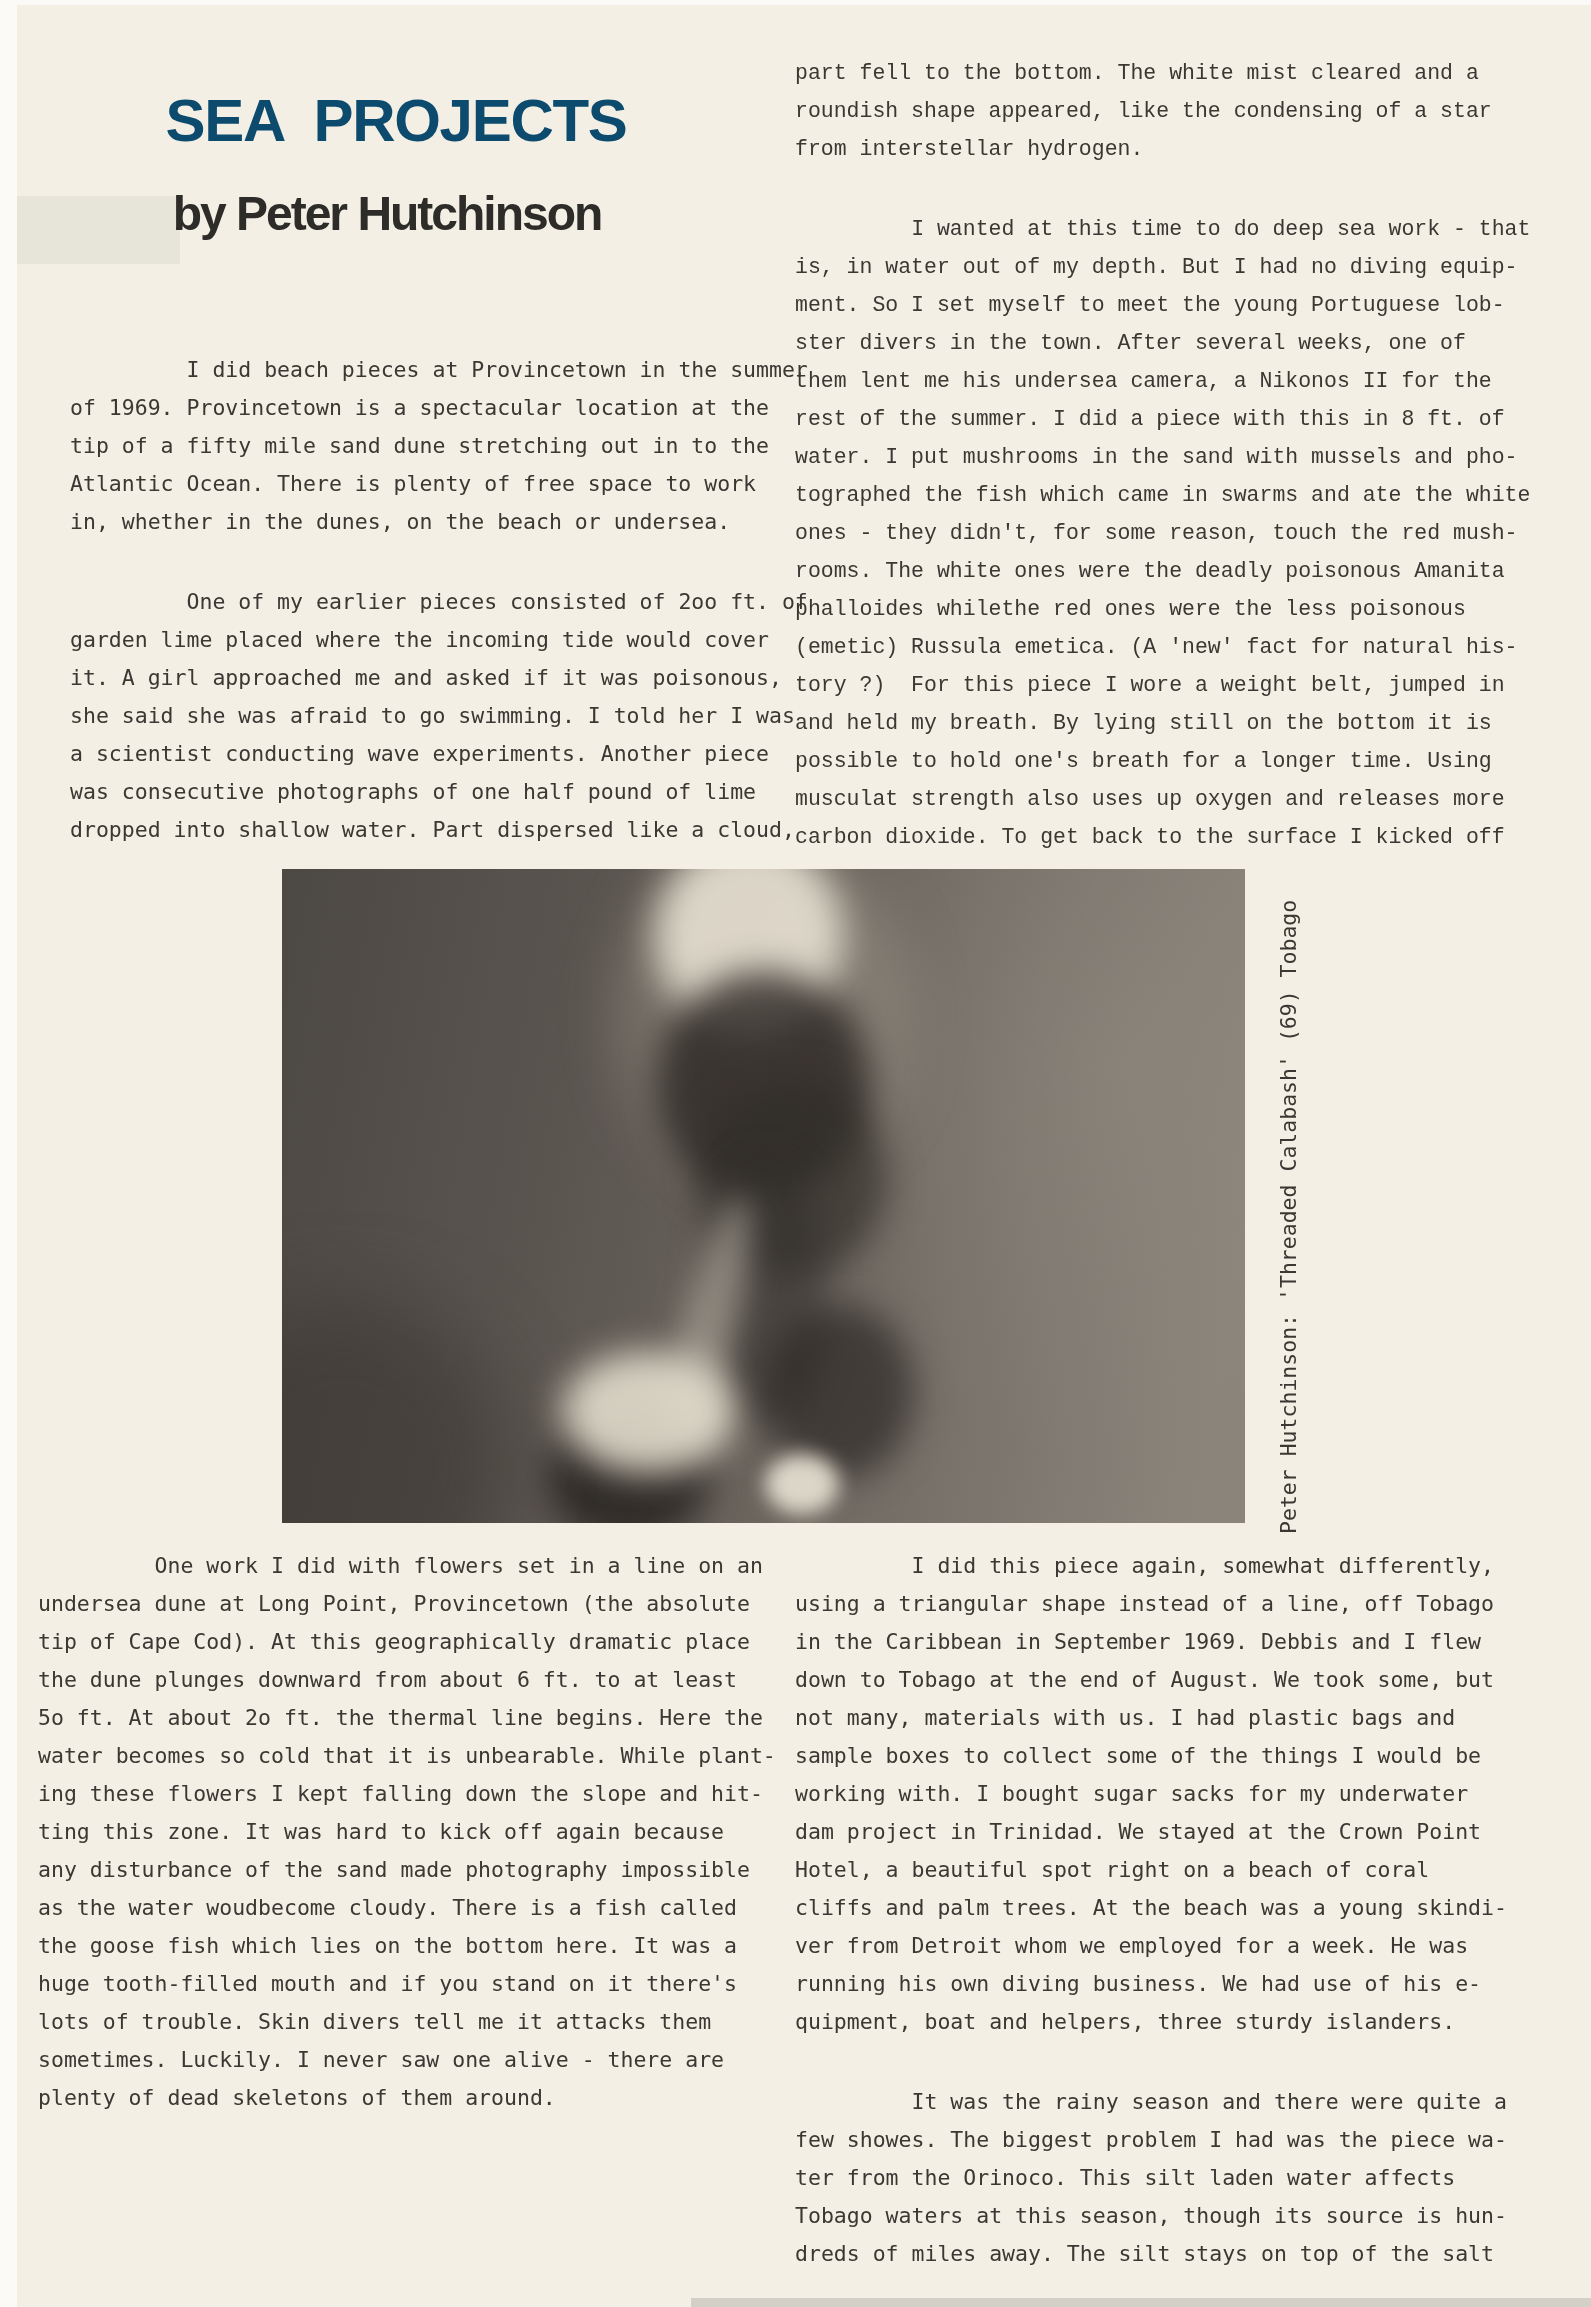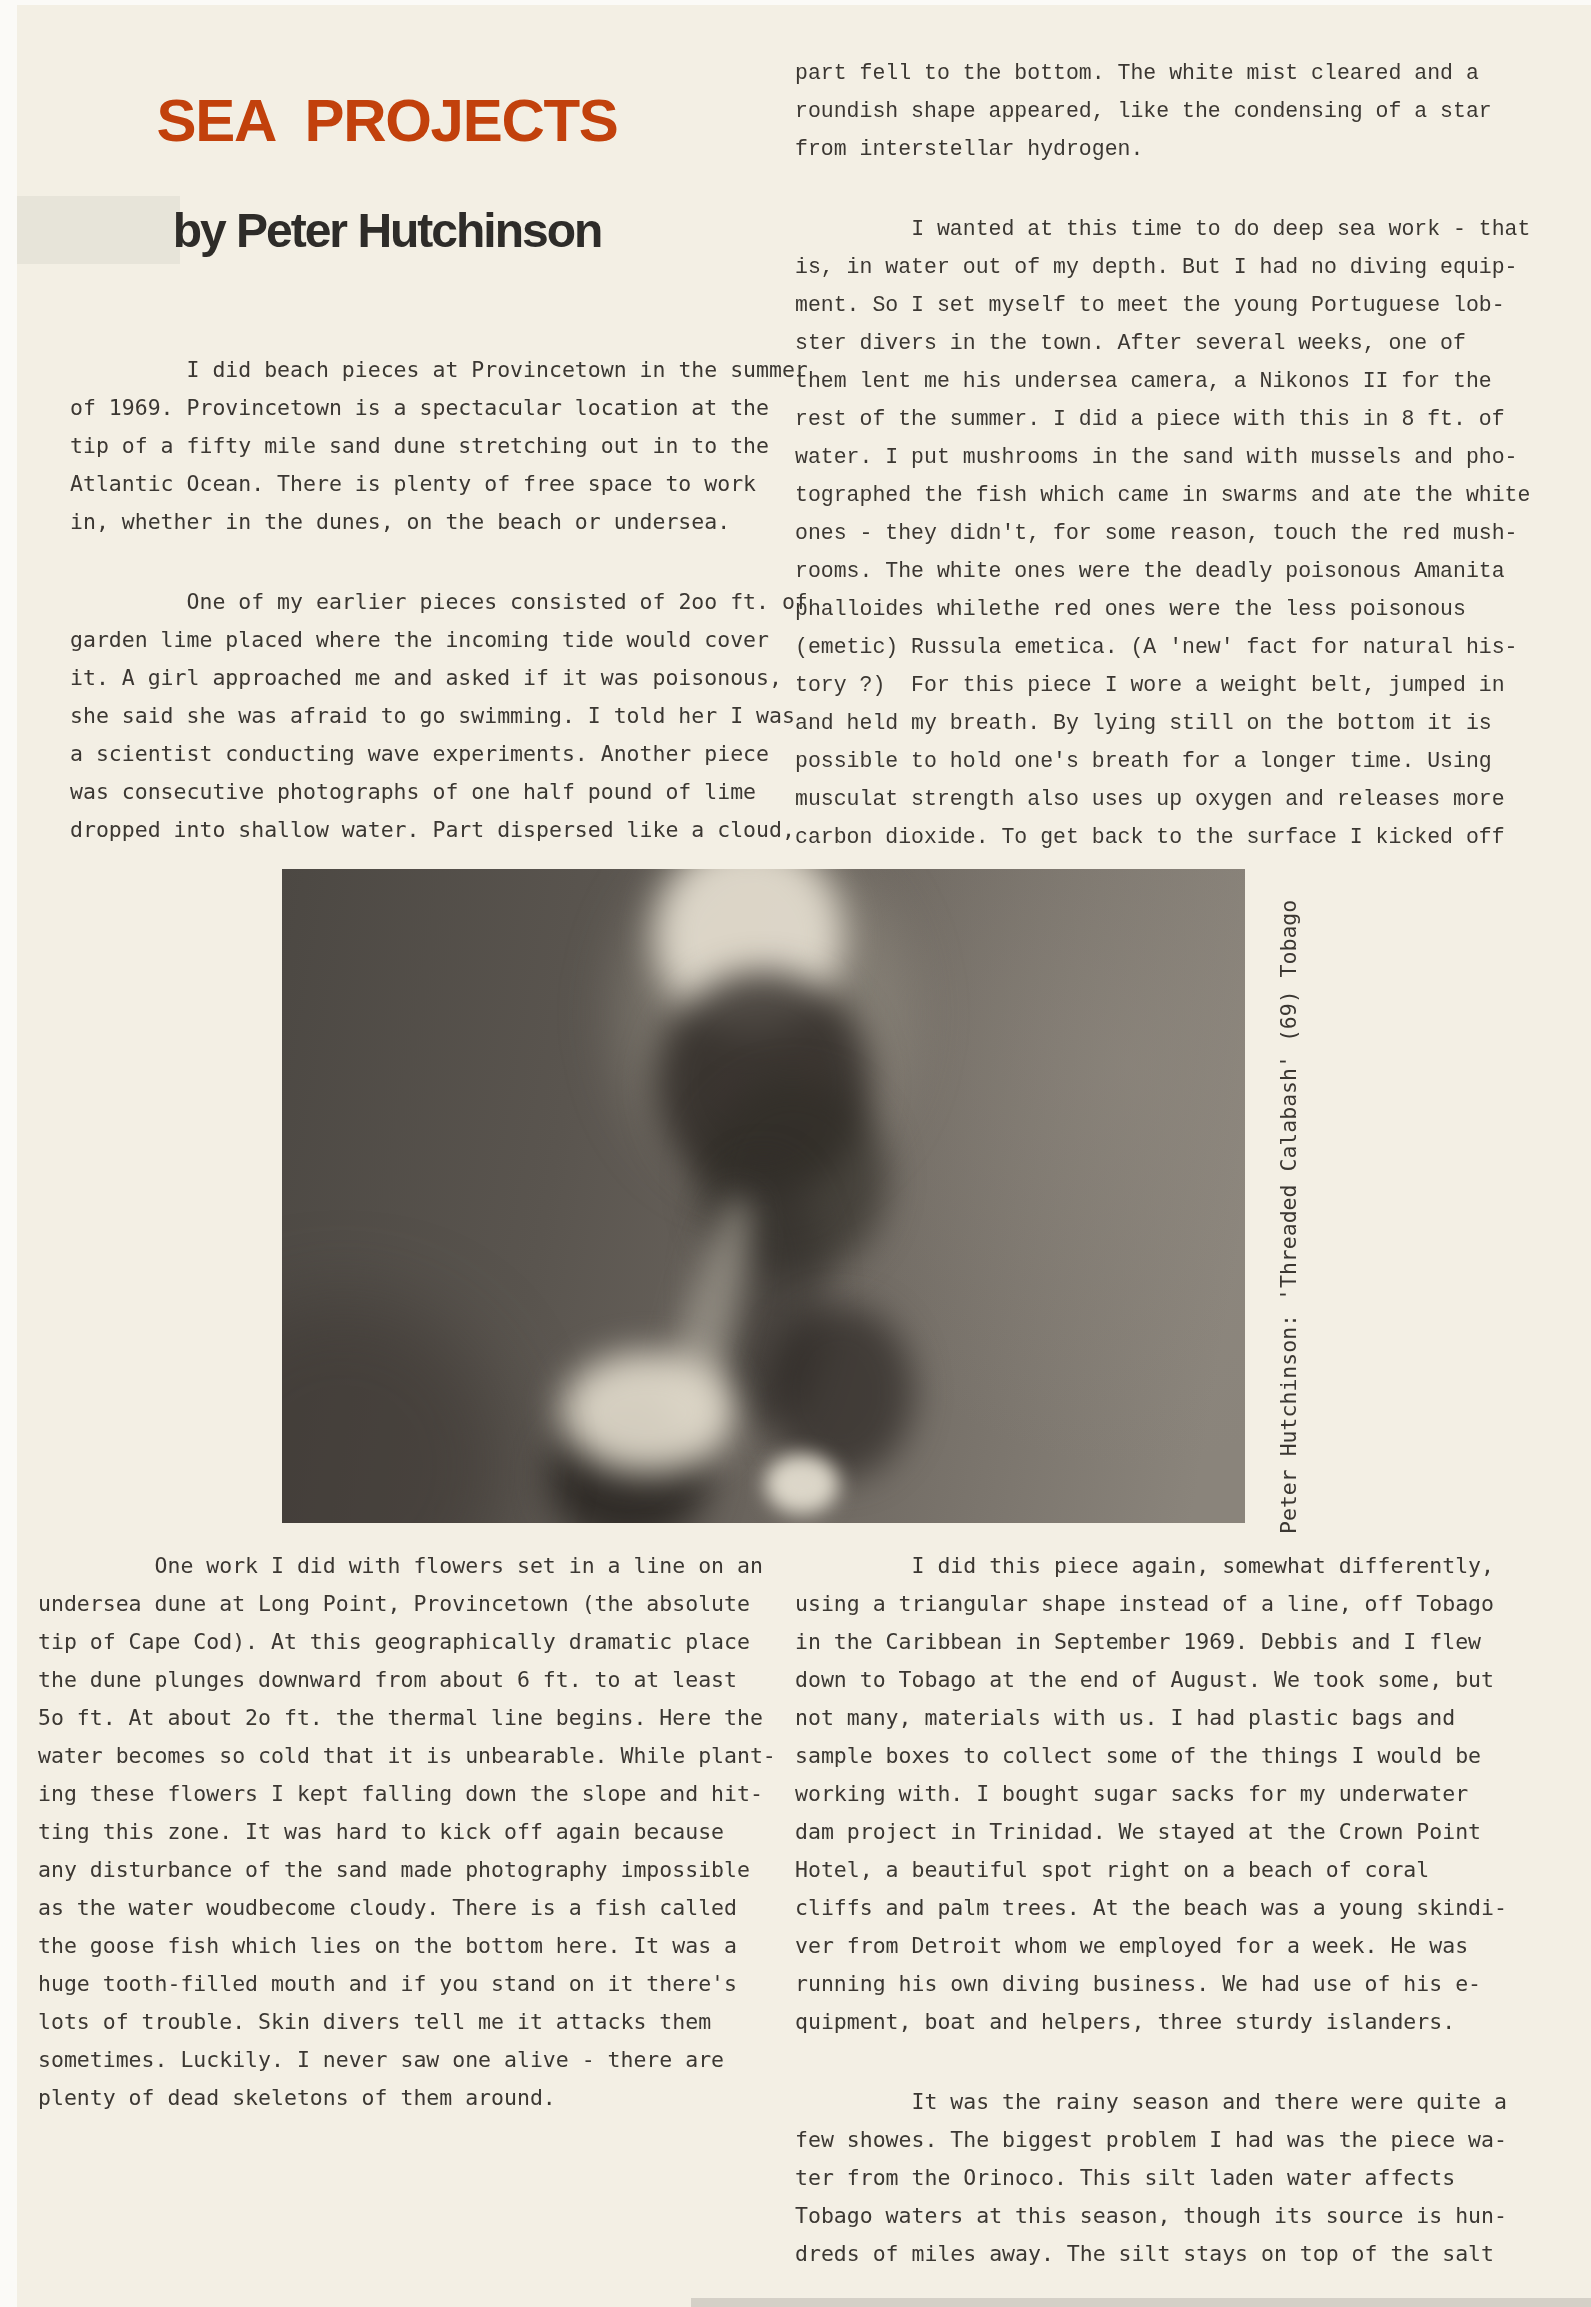--- a/index.html
+++ b/index.html
@@ -13,24 +13,24 @@
     color:#3b3732;
   }
   
   .edge-left{position:absolute;left:0;top:0;width:17.4px;height:100%;background:#fbfaf7;}
   .edge-top{position:absolute;left:0;top:0;width:100%;height:4.7px;background:#fbfaf7;}
   .edge-bottom{position:absolute;left:691px;right:0;bottom:0;height:8.7px;background:#c9c6bd;opacity:.75;}
   .scan-band{position:absolute;left:0;top:196px;width:180px;height:68px;background:rgba(206,202,192,.30);}
   .title{
     position:absolute;left:0;top:91px;width:774px;text-align:center;
     font-family:"Liberation Sans", sans-serif;font-weight:bold;
-    font-size:60px;line-height:1;letter-spacing:-1.3px;white-space:pre;color:#c2410c;
+    font-size:60px;line-height:1;letter-spacing:-1.3px;white-space:pre;color:#0c4a6e;padding-left:9px;
   }
   .byline{
-    position:absolute;left:0;top:207px;width:774px;text-align:center;
+    position:absolute;left:0;top:190px;width:774px;text-align:center;
     font-family:"Liberation Sans", sans-serif;font-weight:bold;
     font-size:48px;line-height:1;letter-spacing:-2px;color:#2e2c29;
   }
 
   .col{position:absolute;}
   .tw{white-space:pre-wrap;font-size:21.5px;line-height:38px;margin:0 0 42px 0;}
   #col-left-top{left:38px;top:351px;width:771px;margin-left:32px;}
   #col-right-top{left:795px;top:54px;width:781px;font-family:Liberation Mono, monospace;}
   #col-left-bottom{left:38px;top:1547px;width:771px;}
   #col-right-bottom{left:795px;top:1547px;width:781px;}

